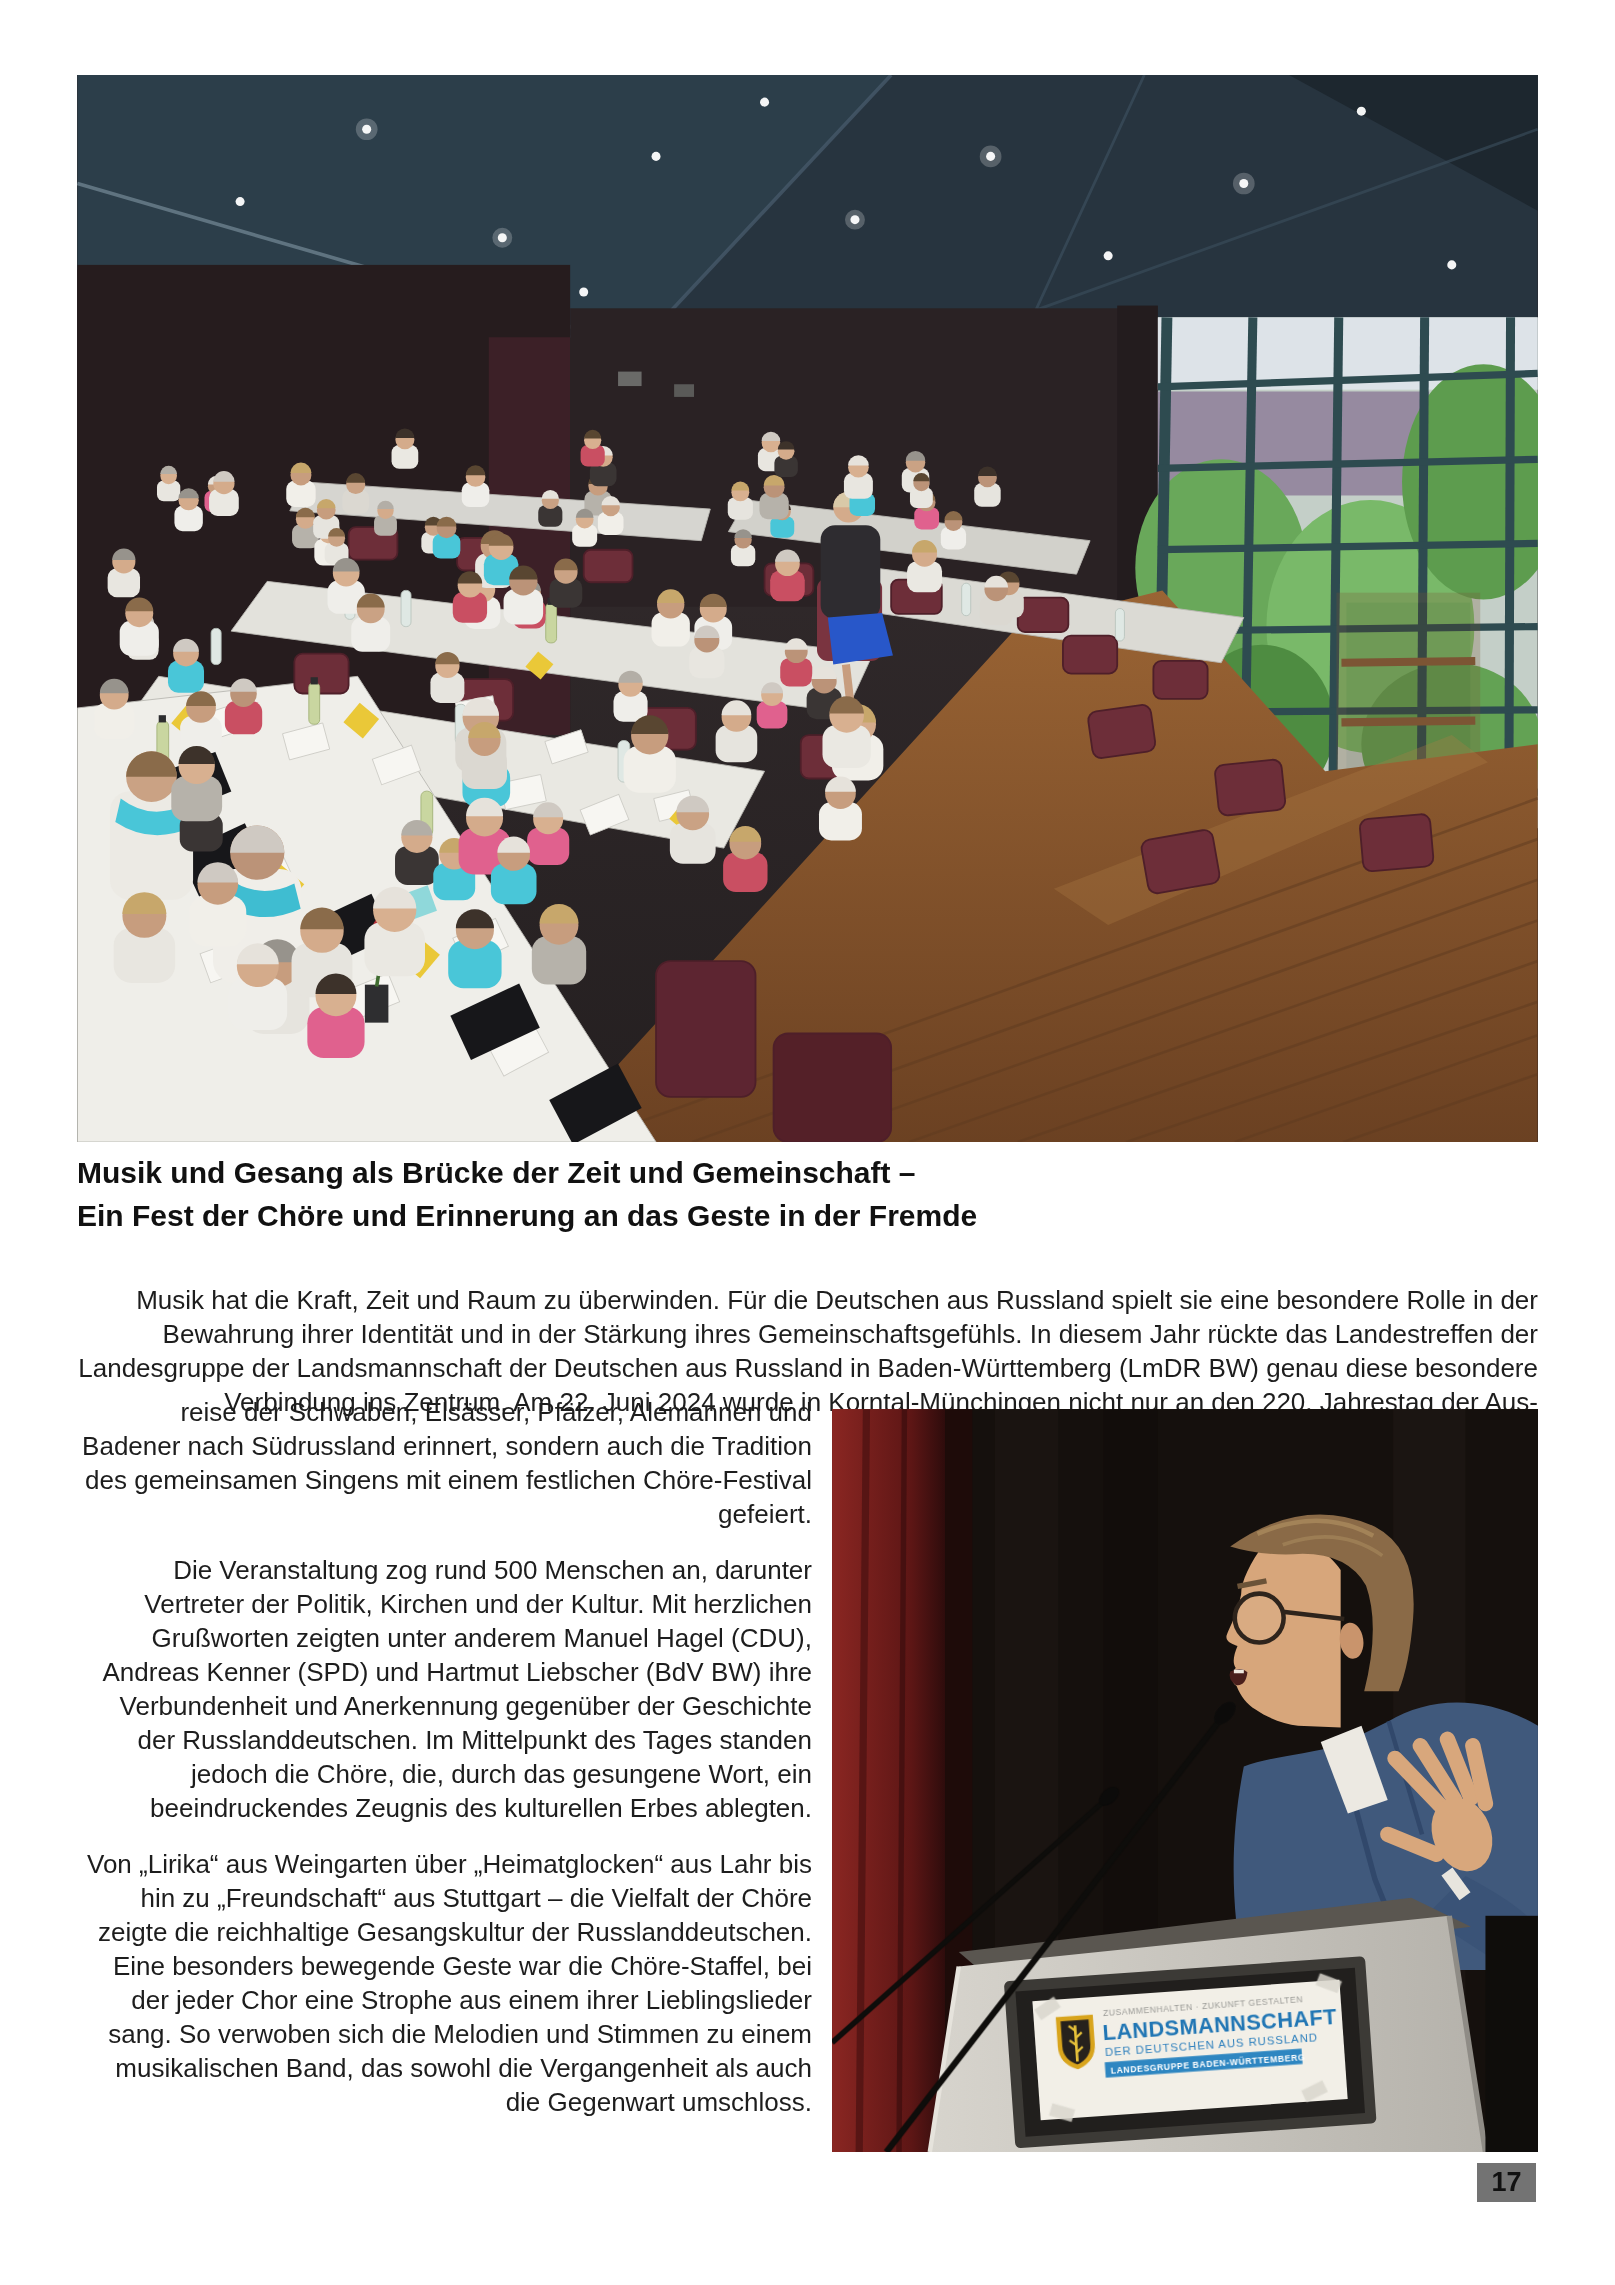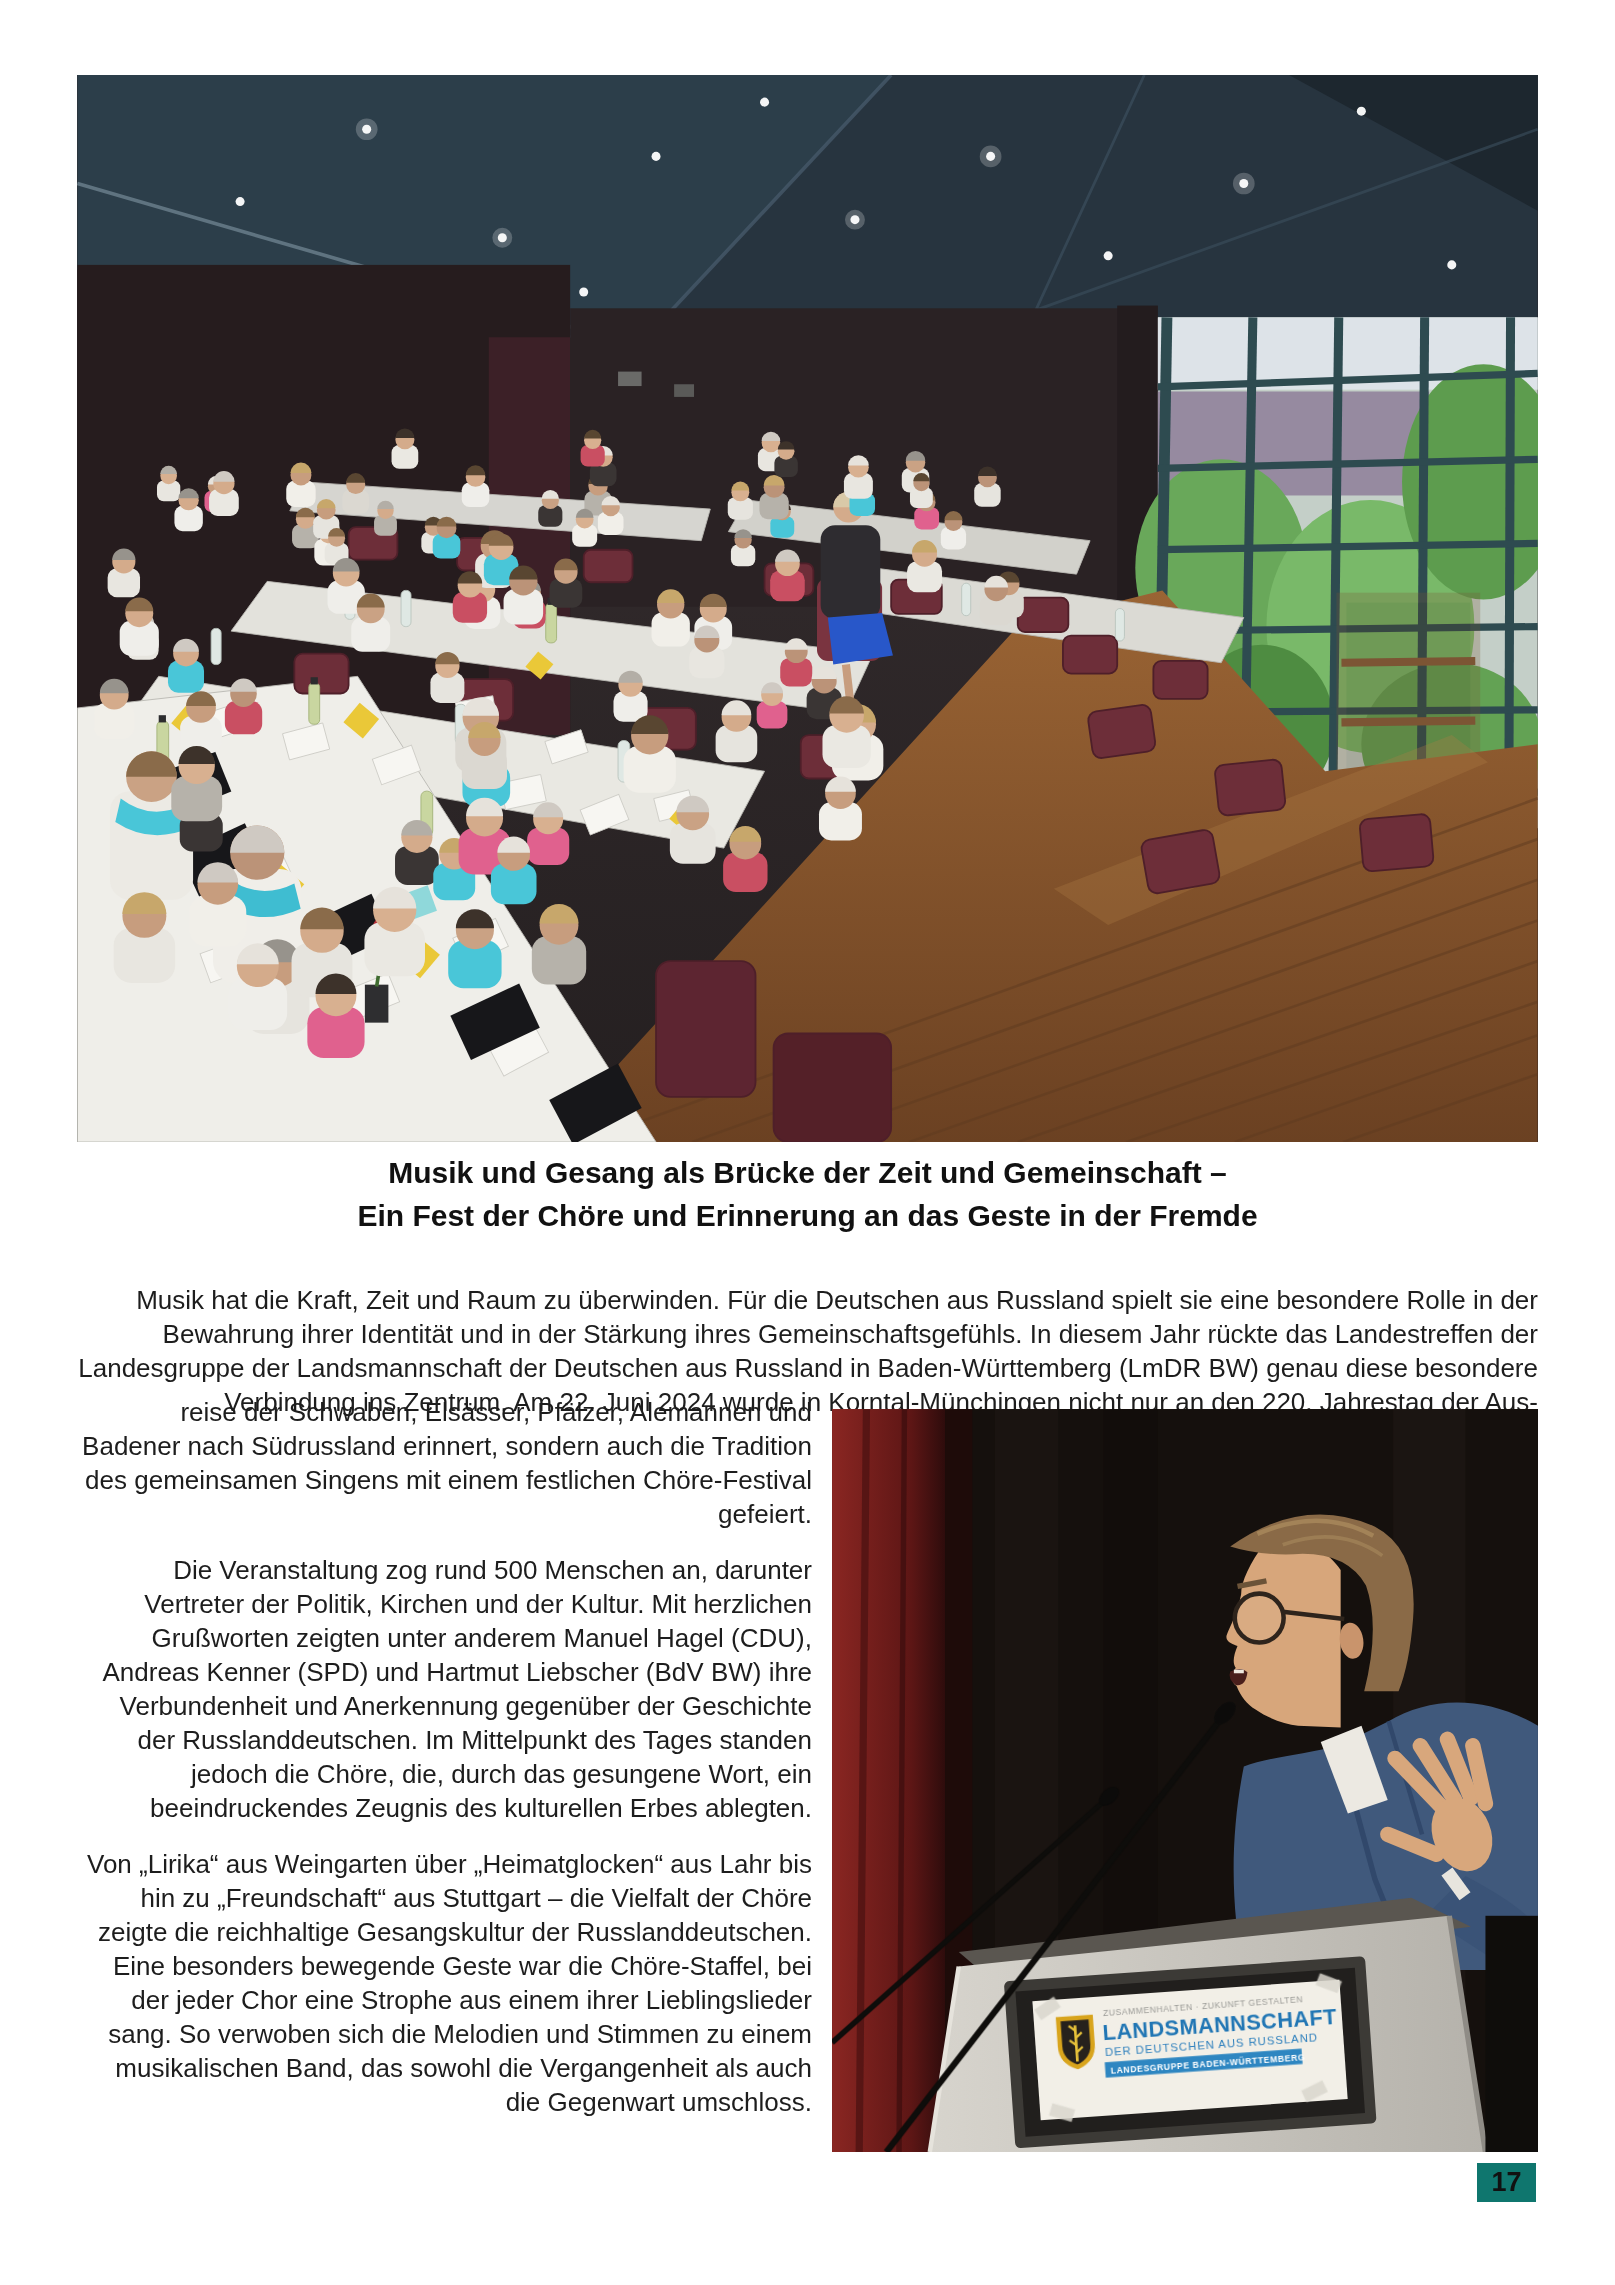--- a/index.html
+++ b/index.html
@@ -5,32 +5,32 @@
   html,body{margin:0;padding:0;}
   body{
     width:1616px;height:2285px;position:relative;background:#ffffff;
     font-family:"Liberation Sans",sans-serif;color:#1b1b1b;
   }
   .photo{position:absolute;overflow:hidden;background:#111;}
   #hall-photo{left:77px;top:75px;width:1461px;height:1067px;}
   #podium-photo{left:832px;top:1409px;width:706px;height:743px;}
   #article-title{
     position:absolute;left:77px;top:1151px;width:1461px;
-    font-size:30px;font-weight:700;line-height:43px;color:#111;text-align:center;
+    font-size:30px;font-weight:700;line-height:43px;color:#111;
   }
   .bodytext{
     font-size:26px;line-height:34px;color:#1d1d1d;text-align:right;
     hyphens:auto;-webkit-hyphens:auto;
   }
   #para-intro{position:absolute;left:77px;top:1257px;width:1461px;}
   #narrow-col{position:absolute;left:77px;top:1395px;width:735px;}
   #narrow-col p{margin:0 0 22px 0;}
   #page-number{
     position:absolute;left:1477px;top:2163px;width:59px;height:39px;
-    background:#0f766e;color:#111;font-size:27px;font-weight:700;
+    background:#737373;color:#111;font-size:27px;font-weight:700;
     display:flex;align-items:center;justify-content:center;
   }
   svg{display:block;}
 </style>
 </head>
 <body>
 
 <div class="photo" id="hall-photo">
 <svg width="1461" height="1067" viewBox="0 0 1615 1180">
   <defs>

